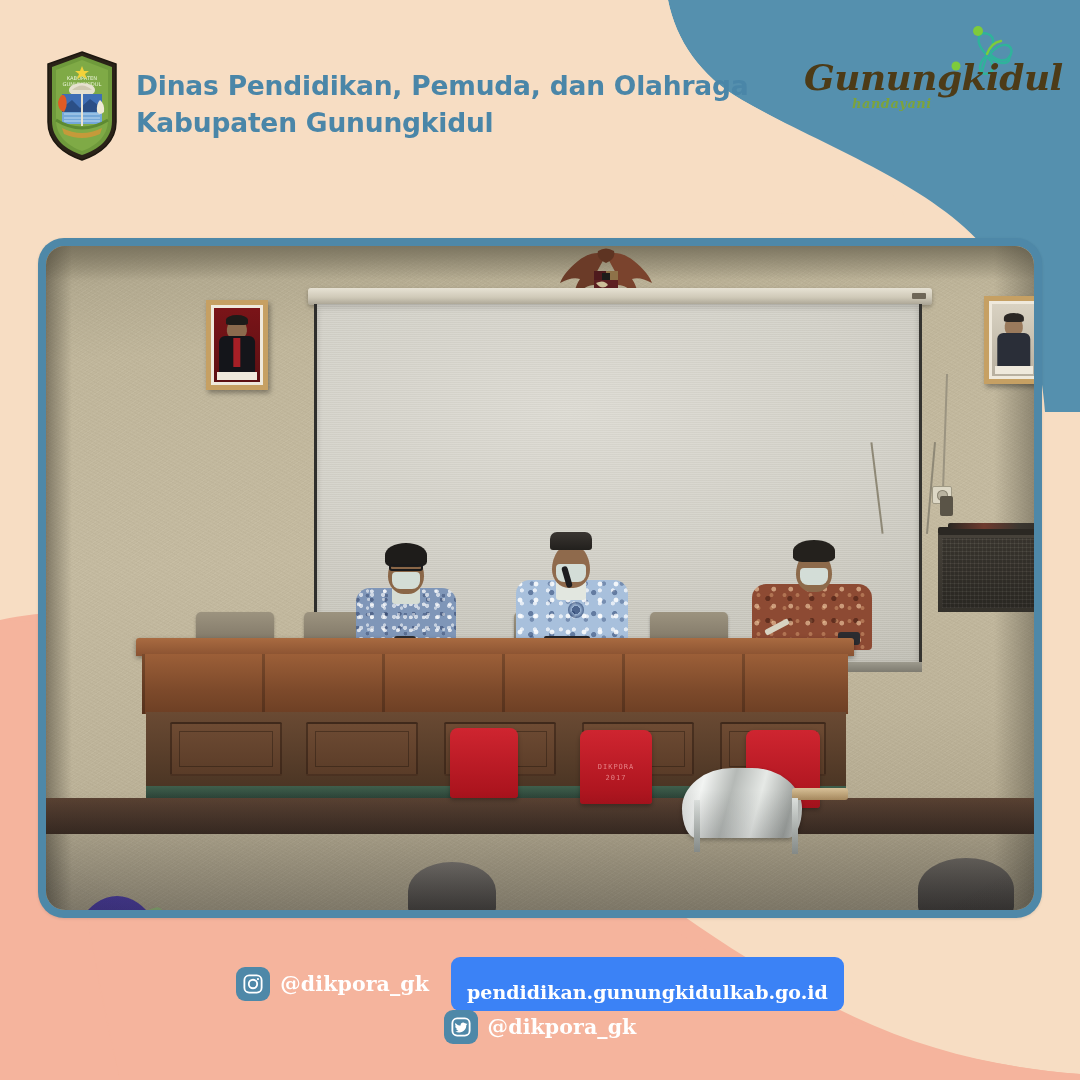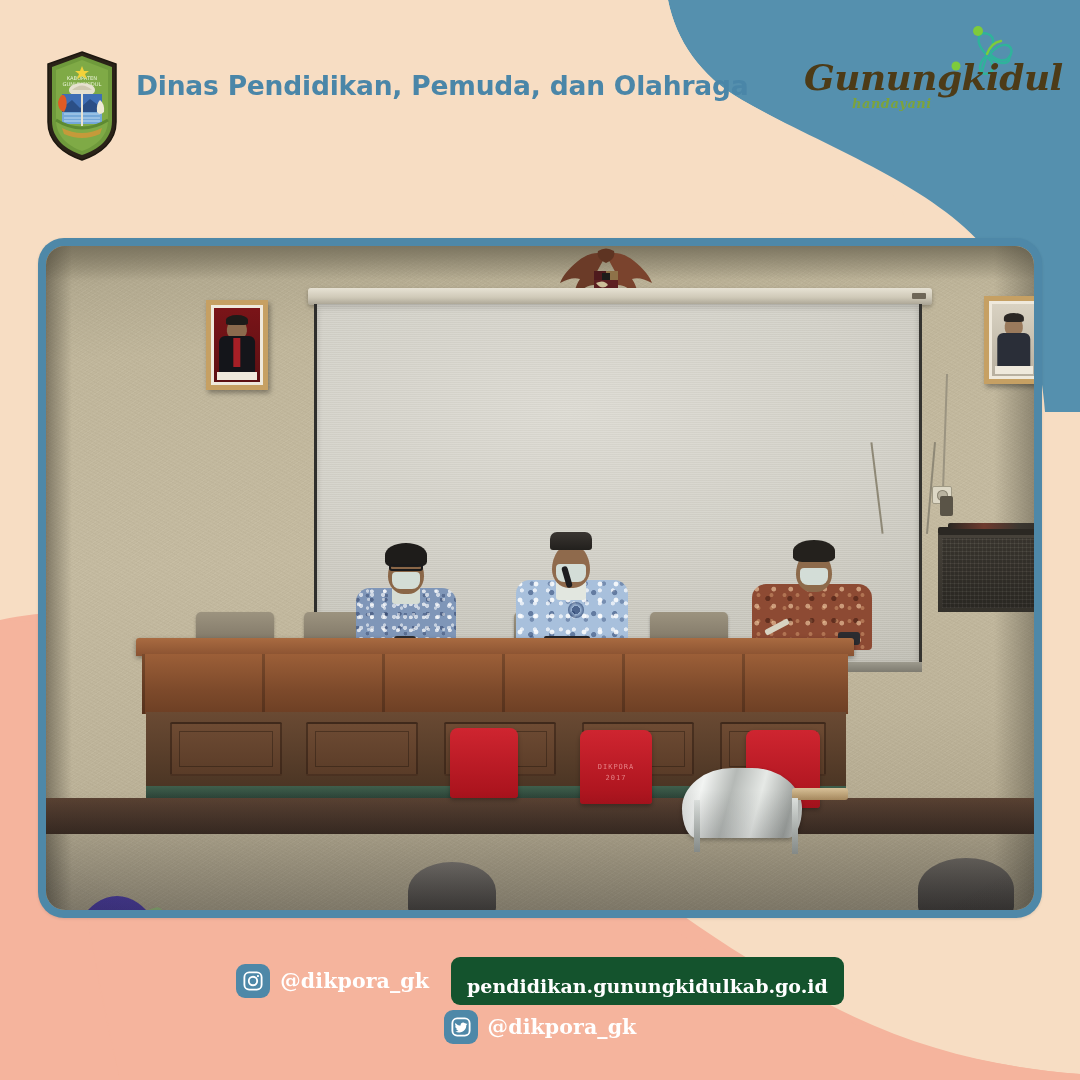--- a/index.html
+++ b/index.html
@@ -316,24 +316,24 @@
     display:flex; align-items:center; justify-content:center;
   }
   .sm-label {
     color:#ffffff; font-size:20.5px; font-weight:bold;
     font-family:"DejaVu Serif", serif;
     letter-spacing:0.1px;
     white-space:nowrap;
   }
   .sm-label.small { font-size:15.5px; }
   .url-pill {
-    background:#14532d; color:#fff;
+    background:#3b82f6; color:#fff;
     font-family:"DejaVu Serif", serif;
     font-size:19px; font-weight:bold;
-    padding:18px 16px 8px; border-radius:9px;
+    padding:24px 16px 8px; border-radius:9px;
     white-space:nowrap;
   }
 </style>
 </head>
 <body>
 
 <svg id="bg" width="1080" height="1080" viewBox="0 0 1080 1080">
 
   <rect x="0" y="0" width="1080" height="1080" fill="#f7ddc3"></rect>
 
@@ -390,20 +390,21 @@
     <path d="M22 64 h36 M22 68 h36 M22 71 h36" stroke="#bcd8ef" stroke-width="1.2"></path>
     <path d="M40 42 v34" stroke="#e8e3d2" stroke-width="2"></path>
     <path d="M16 52 q4 -12 8 -4 q2 8 -2 14 q-6 -2 -6 -10 z" fill="#e05b24"></path>
     <path d="M58 50 q5 4 4 12 q-4 4 -7 0 q-1 -8 3 -12 z" fill="#efe9d6"></path>
     <path d="M20 78 q20 10 40 0 l-2 6 q-18 8 -36 0 z" fill="#c59a3a"></path>
     <path d="M14 70 q26 16 52 0" stroke="#5d8a32" stroke-width="3" fill="none"></path>
   </svg>
 
   <div class="header-title">
     <span>Dinas Pendidikan, Pemuda, dan Olahraga</span>
+    <span class="l2">Kabupaten Gunungkidul</span>
   </div>
 
   <div class="gk-logo">
     <svg width="220" height="108" viewBox="0 0 220 108" style="position:absolute;left:0;top:0;">
       <g transform="translate(166,6)" fill="none" stroke="#2fb39b" stroke-width="2.4" stroke-linecap="round">
         <path d="M16 26 C4 14 8 2 18 6 C26 9 24 20 16 26 Z"></path>
         <path d="M20 26 C32 12 44 16 41 26 C38 35 28 34 20 26 Z"></path>
         <path d="M16 28 C6 38 10 49 19 45 C26 42 23 33 16 28 Z"></path>
         <path d="M20 29 C31 38 41 36 39 29"></path>
         <path d="M17 27 L12 44" stroke-width="2"></path>

